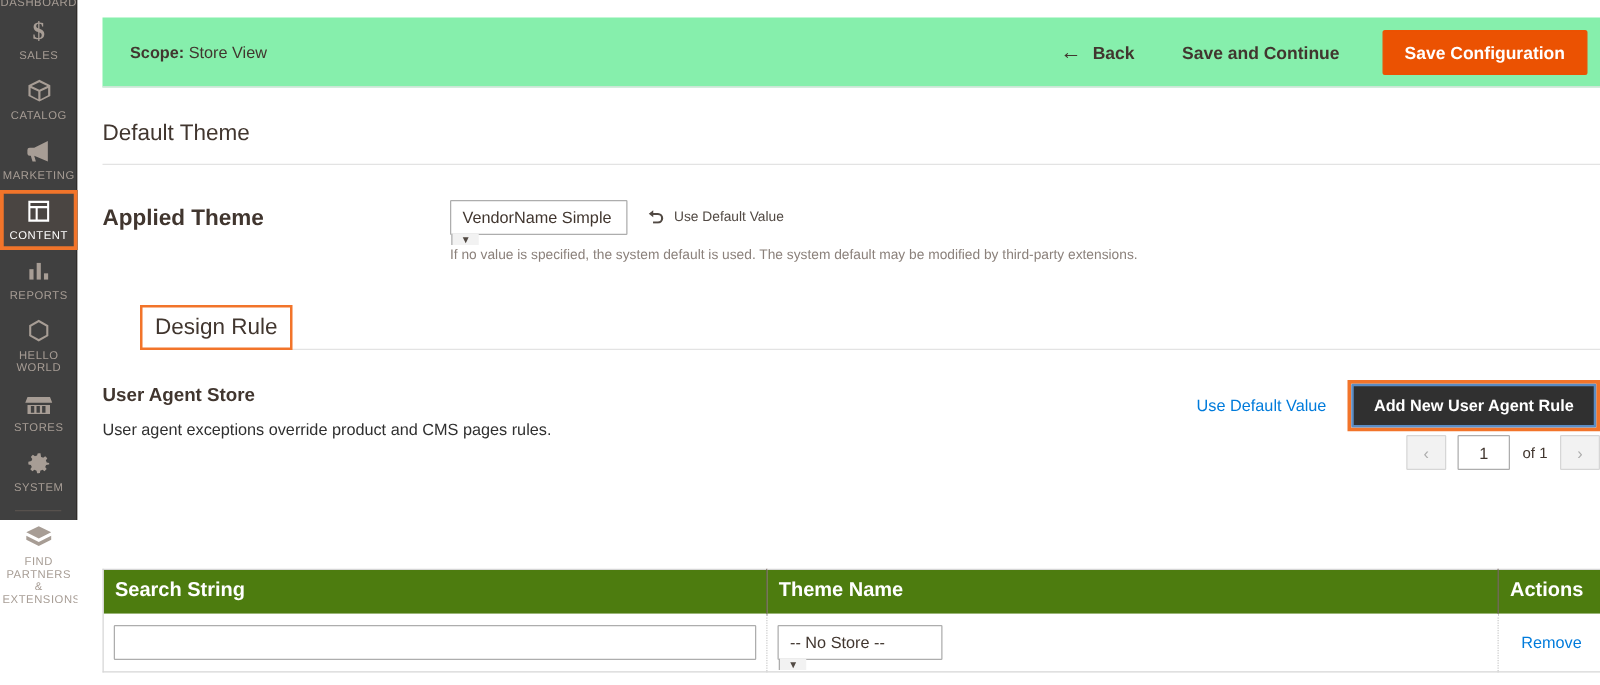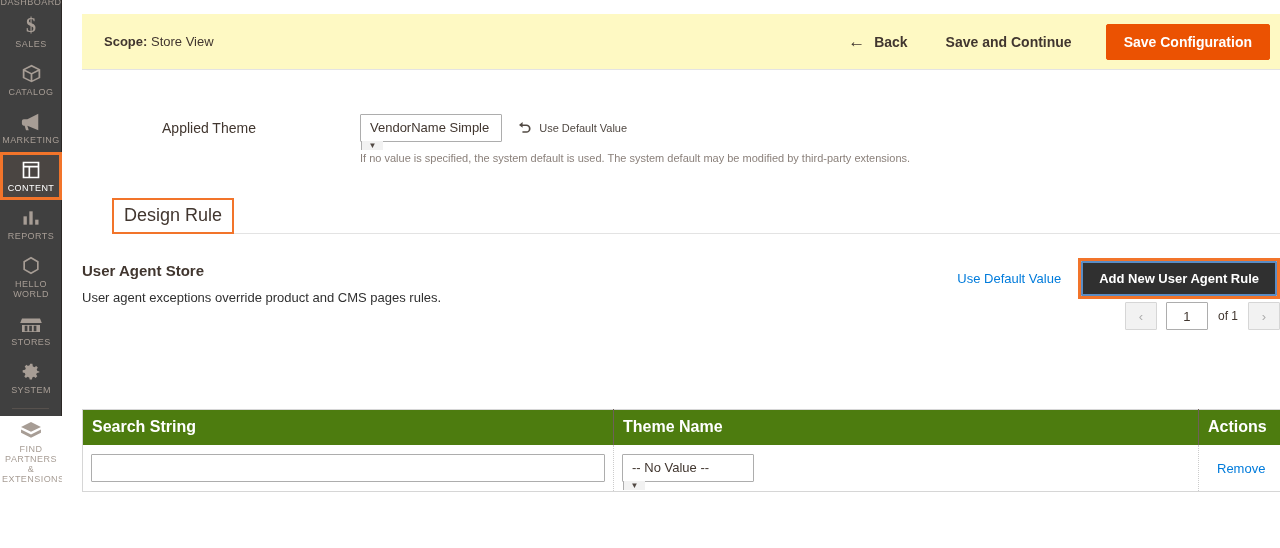--- a/index.html
+++ b/index.html
@@ -67,21 +67,21 @@
   #main {
     position: absolute; left: 62px; top: 0;
     width: 1218px; height: 548px;
     background: #ffffff;
   }
 
   
   #page-actions {
     position: absolute; left: 20px; top: 14px;
     width: 1198px; height: 56px;
-    background: #fef9c3;
+    background: #86efac;
     border-bottom: 1px solid #e3e3e3;
     display: flex; align-items: center;
   }
   #scope-block {
     margin-left: 22px;
     font-size: 13px;
     color: #41362f;
   }
   #scope-block .scope-label { font-weight: bold; color: #41362f; }
   #scope-block .scope-value { color: #41362f; }
@@ -133,23 +133,23 @@
     line-height: 20px;
   }
 
   
   #applied-theme-row {
     display: flex; align-items: flex-start;
     padding-top: 28px;
   }
   .field-label {
     width: 278px;
-    text-align: center;
+    text-align: left;
     padding-right: 24px;
-    font-size: 14px; font-weight: normal; color: #41362f;
+    font-size: 18px; font-weight: bold; color: #41362f;
     line-height: 28px;
   }
   .field-control { position: relative; }
   .select-box {
     display: inline-flex; align-items: stretch;
     border: 1px solid #adadad;
     background: #ffffff;
     height: 28px;
     vertical-align: middle;
     border-radius: 1px;
@@ -403,20 +403,21 @@
         <span class="arrow-l">←</span>
         <span>Back</span>
       </button>
       <button class="btn-plain">Save and Continue</button>
       <button class="btn-primary">Save Configuration</button>
     </div>
   </div>
 
   <div id="content-wrap">
 
+    <h2 class="section-title">Default Theme</h2>
 
     <div id="applied-theme-row">
       <div class="field-label">Applied Theme</div>
       <div class="field-control">
         <div style="display:flex;align-items:center;">
           <div class="select-box">
             <span class="sel-text">VendorName Simple</span>
             <span class="sel-arrow">▼</span>
           </div>
           <span class="use-default">
@@ -468,21 +469,21 @@
             <th>Actions</th>
           </tr>
         </thead>
         <tbody>
           <tr>
             <td>
               <input id="search-string-input" type="text" value="" style="">
             </td>
             <td>
               <div class="select-box" style="width:132px;">
-                <span class="sel-text" style="flex:1;">-- No Value --</span>
+                <span class="sel-text" style="flex:1;">-- No Store --</span>
                 <span class="sel-arrow">▼</span>
               </div>
             </td>
             <td>
               <a class="remove-link">Remove</a>
             </td>
           </tr>
         </tbody>
       </table>
 

